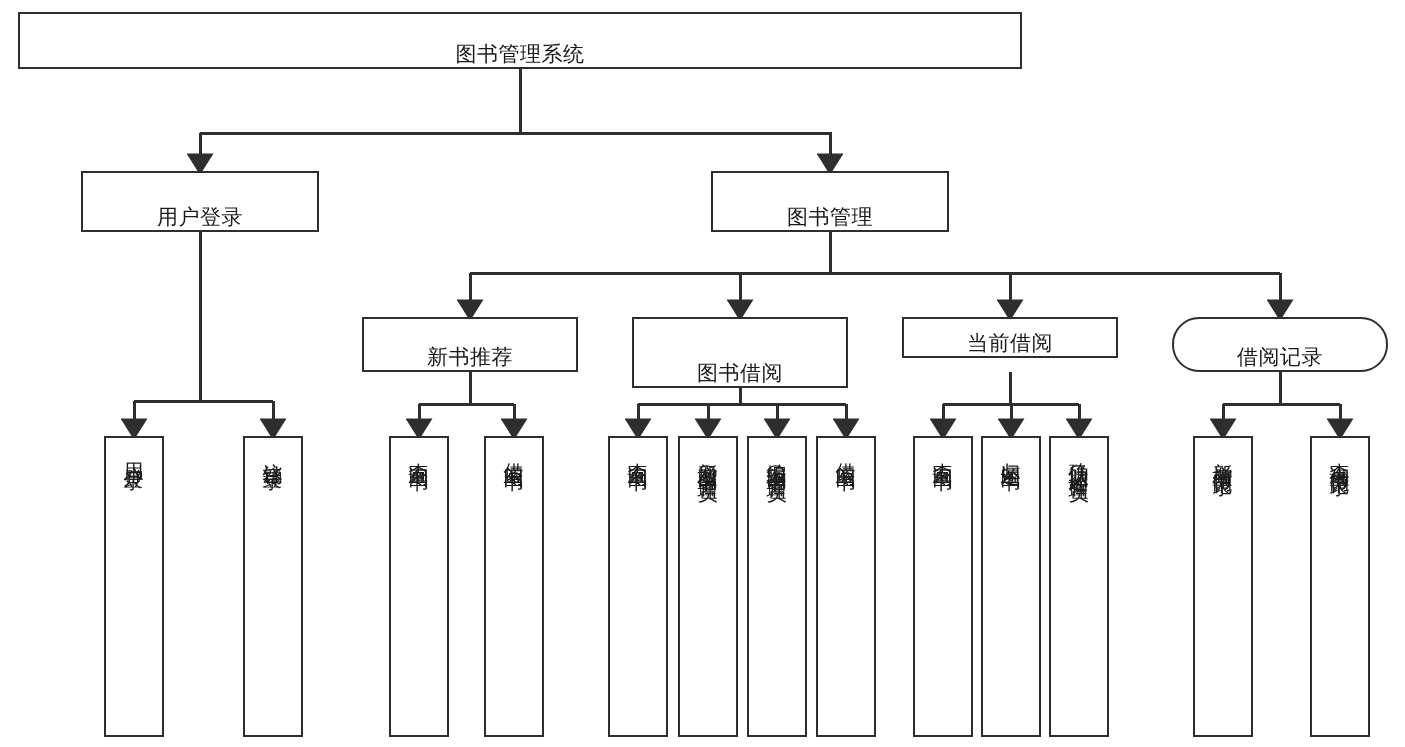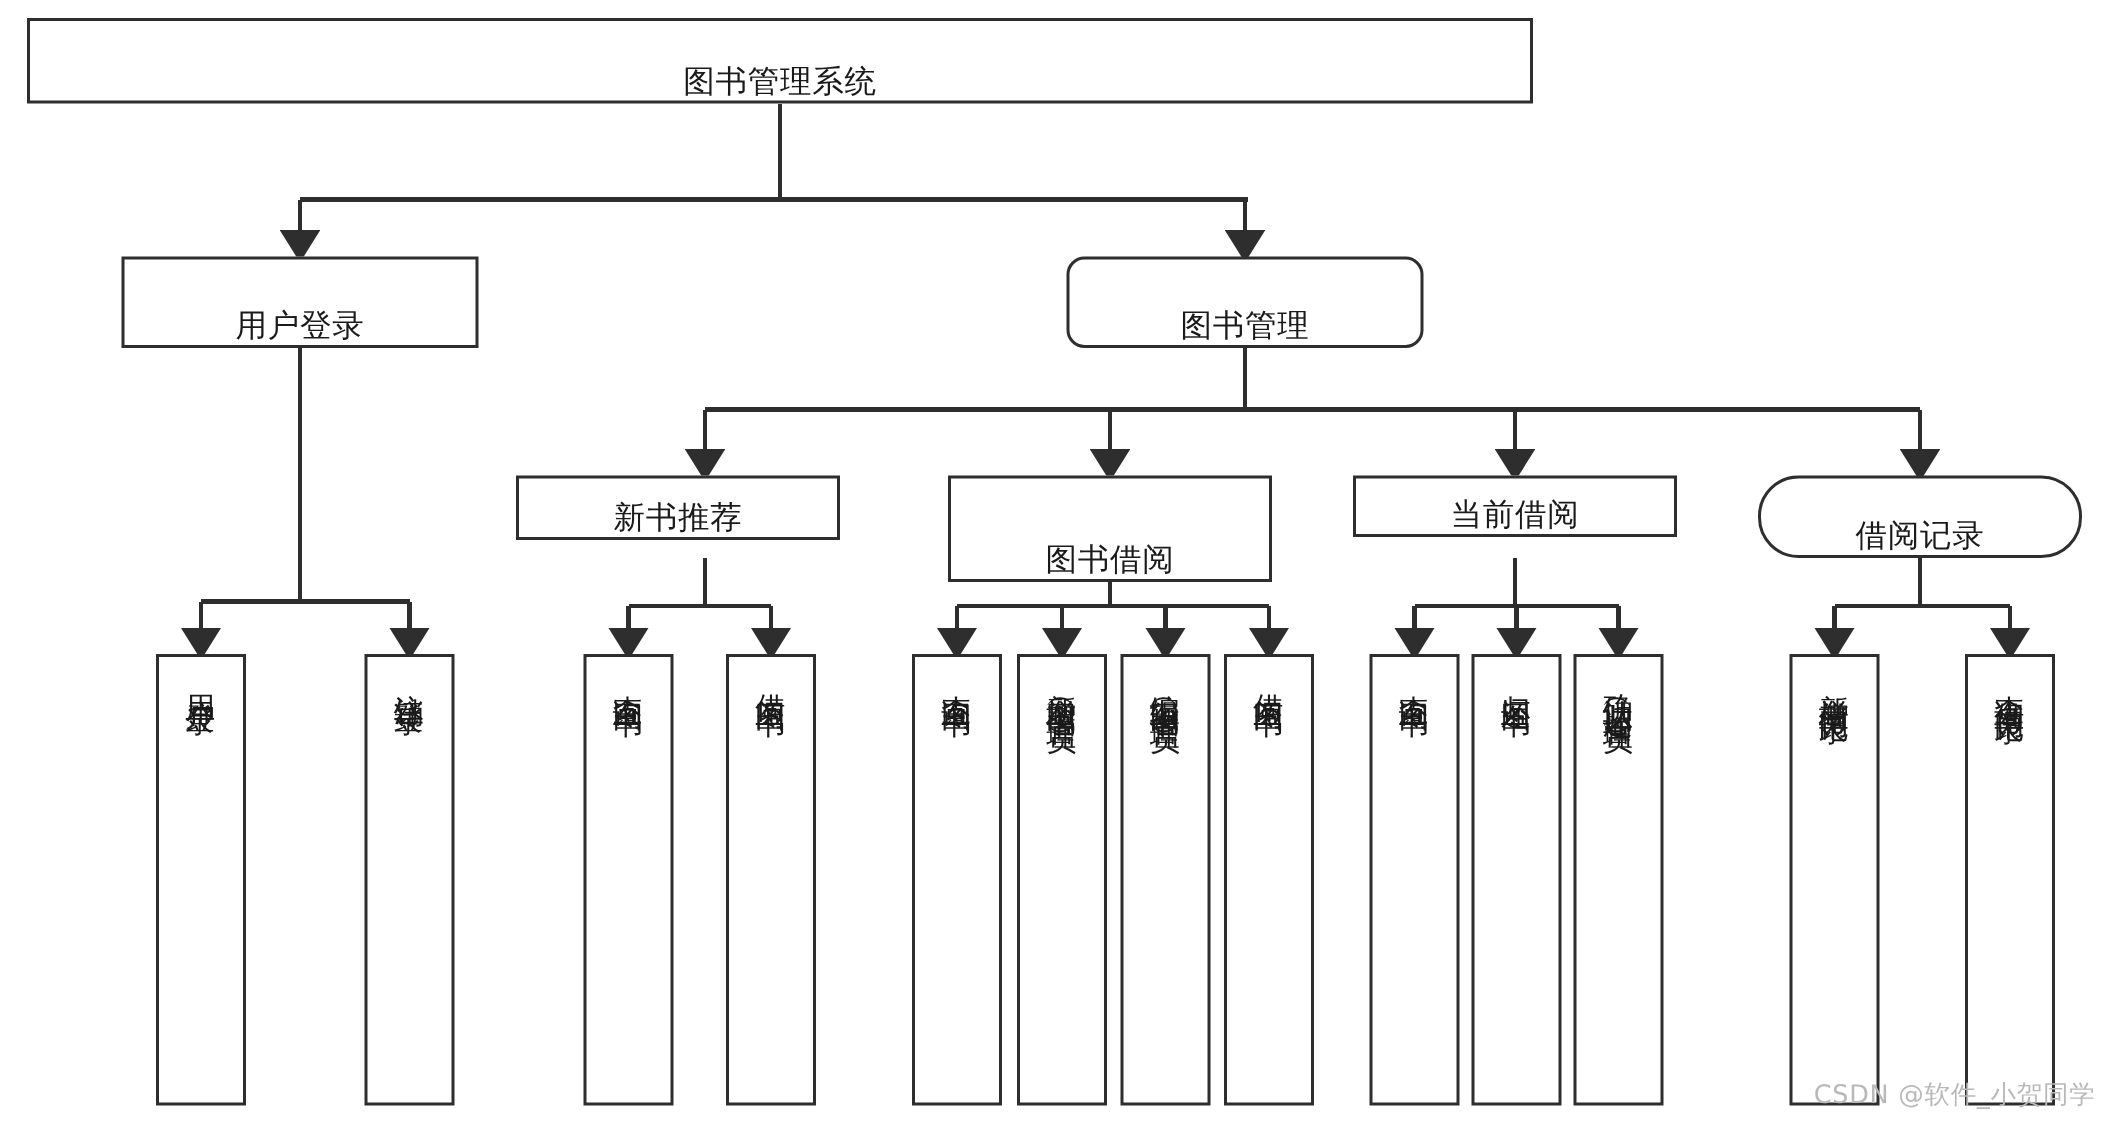--- a/index.html
+++ b/index.html
@@ -136,24 +136,24 @@
     </g>
   </svg>
 
   <div id="node-layer">
       <div class="node horizontal" style="left: 18px; top: 12px; width: 1004px; height: 57px;">
         <span class="node-label">图书管理系统</span>
       </div>
       <div class="node horizontal" style="left: 81px; top: 171px; width: 238px; height: 61px;">
         <span class="node-label">用户登录</span>
       </div>
-      <div class="node horizontal" style="left: 711px; top: 171px; width: 238px; height: 61px; border-radius: 12px;">
+      <div class="node horizontal" style="left: 711px; top: 171px; width: 238px; height: 61px;">
         <span class="node-label">图书管理</span>
       </div>
-      <div class="node horizontal" style="left: 344px; top: 317px; width: 216px; height: 43px;">
+      <div class="node horizontal" style="left: 362px; top: 317px; width: 216px; height: 55px;">
         <span class="node-label">新书推荐</span>
       </div>
       <div class="node horizontal" style="left: 632px; top: 317px; width: 216px; height: 71px;">
         <span class="node-label">图书借阅</span>
       </div>
       <div class="node horizontal" style="left: 902px; top: 317px; width: 216px; height: 41px;">
         <span class="node-label">当前借阅</span>
       </div>
       <div class="node horizontal" style="left: 1172px; top: 317px; width: 216px; height: 55px; border-radius: 27px;">
         <span class="node-label">借阅记录</span>
@@ -192,14 +192,13 @@
         <span class="node-label">确认归还（管理员）</span>
       </div>
       <div class="node vertical" style="left: 1193px; top: 436px; width: 60px; height: 301px;">
         <span class="node-label">新增借阅记录</span>
       </div>
       <div class="node vertical" style="left: 1310px; top: 436px; width: 60px; height: 301px;">
         <span class="node-label">查询借阅记录</span>
       </div>
     </div>
 
-  <div id="watermark">CSDN @软件_小贺同学</div>
 </div>
 
 </body></html>

